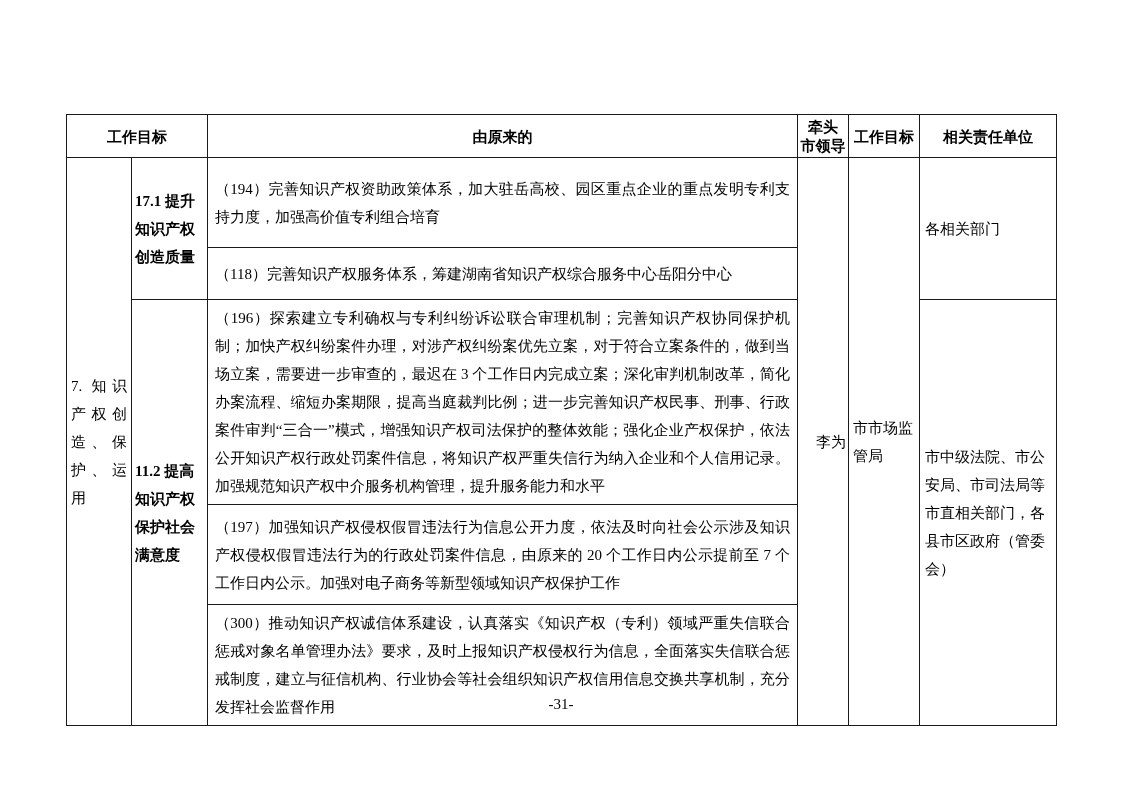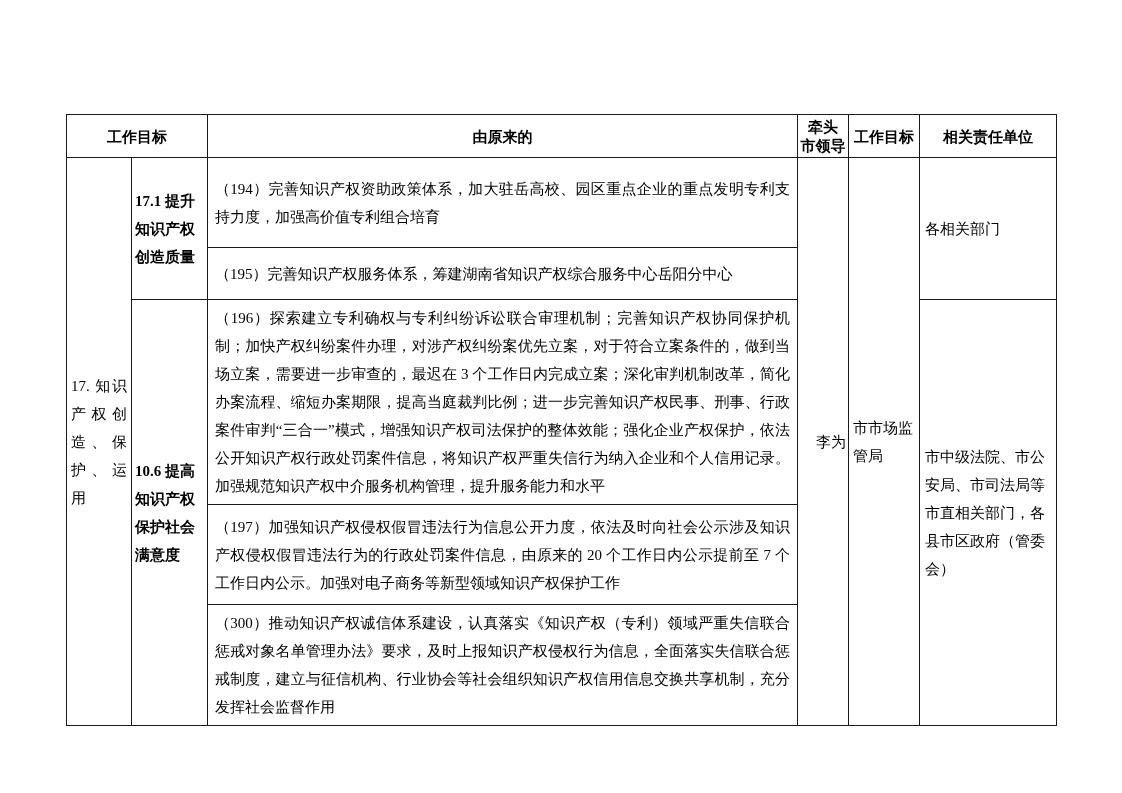--- a/index.html
+++ b/index.html
@@ -107,38 +107,39 @@
         <th colspan="2">工作目标</th>
         <th>由原来的</th>
         <th>牵头
 市领导</th>
         <th>工作目标</th>
         <th>相关责任单位</th>
       </tr>
     </thead>
     <tbody>
       <tr class="row-194">
-        <td class="goal-cell" rowspan="5">17. 知识产权创造、保护、运用</td>
+        <td class="goal-cell" rowspan="5">7. 知识产权创造、保护、运用</td>
         <td class="subgoal-cell" rowspan="2">17.1 提升知识产权创造质量</td>
         <td class="measure-cell">（194）完善知识产权资助政策体系，加大驻岳高校、园区重点企业的重点发明专利支持力度，加强高价值专利组合培育</td>
         <td class="leader-cell" rowspan="5">李为</td>
         <td class="unit-cell" rowspan="5">市市场监管局</td>
         <td class="responsible-cell" rowspan="2">各相关部门</td>
       </tr>
       <tr class="row-195">
-        <td class="measure-cell">（195）完善知识产权服务体系，筹建湖南省知识产权综合服务中心岳阳分中心</td>
+        <td class="measure-cell">（118）完善知识产权服务体系，筹建湖南省知识产权综合服务中心岳阳分中心</td>
       </tr>
       <tr class="row-196">
-        <td class="subgoal-cell" rowspan="3">10.6 提高知识产权保护社会满意度</td>
+        <td class="subgoal-cell" rowspan="3">11.2 提高知识产权保护社会满意度</td>
         <td class="measure-cell">（196）探索建立专利确权与专利纠纷诉讼联合审理机制；完善知识产权协同保护机制；加快产权纠纷案件办理，对涉产权纠纷案优先立案，对于符合立案条件的，做到当场立案，需要进一步审查的，最迟在 3 个工作日内完成立案；深化审判机制改革，简化办案流程、缩短办案期限，提高当庭裁判比例；进一步完善知识产权民事、刑事、行政案件审判“三合一”模式，增强知识产权司法保护的整体效能；强化企业产权保护，依法公开知识产权行政处罚案件信息，将知识产权严重失信行为纳入企业和个人信用记录。加强规范知识产权中介服务机构管理，提升服务能力和水平</td>
         <td class="responsible-cell" rowspan="3">市中级法院、市公安局、市司法局等市直相关部门，各县市区政府（管委会）</td>
       </tr>
       <tr class="row-197">
         <td class="measure-cell">（197）加强知识产权侵权假冒违法行为信息公开力度，依法及时向社会公示涉及知识产权侵权假冒违法行为的行政处罚案件信息，由原来的 20 个工作日内公示提前至 7 个工作日内公示。加强对电子商务等新型领域知识产权保护工作</td>
       </tr>
       <tr class="row-198">
         <td class="measure-cell">（300）推动知识产权诚信体系建设，认真落实《知识产权（专利）领域严重失信联合惩戒对象名单管理办法》要求，及时上报知识产权侵权行为信息，全面落实失信联合惩戒制度，建立与征信机构、行业协会等社会组织知识产权信用信息交换共享机制，充分发挥社会监督作用</td>
       </tr>
     </tbody>
   </table>
 
+  <div class="page-number">-31-</div>
 
 </div>
 
 </body></html>

